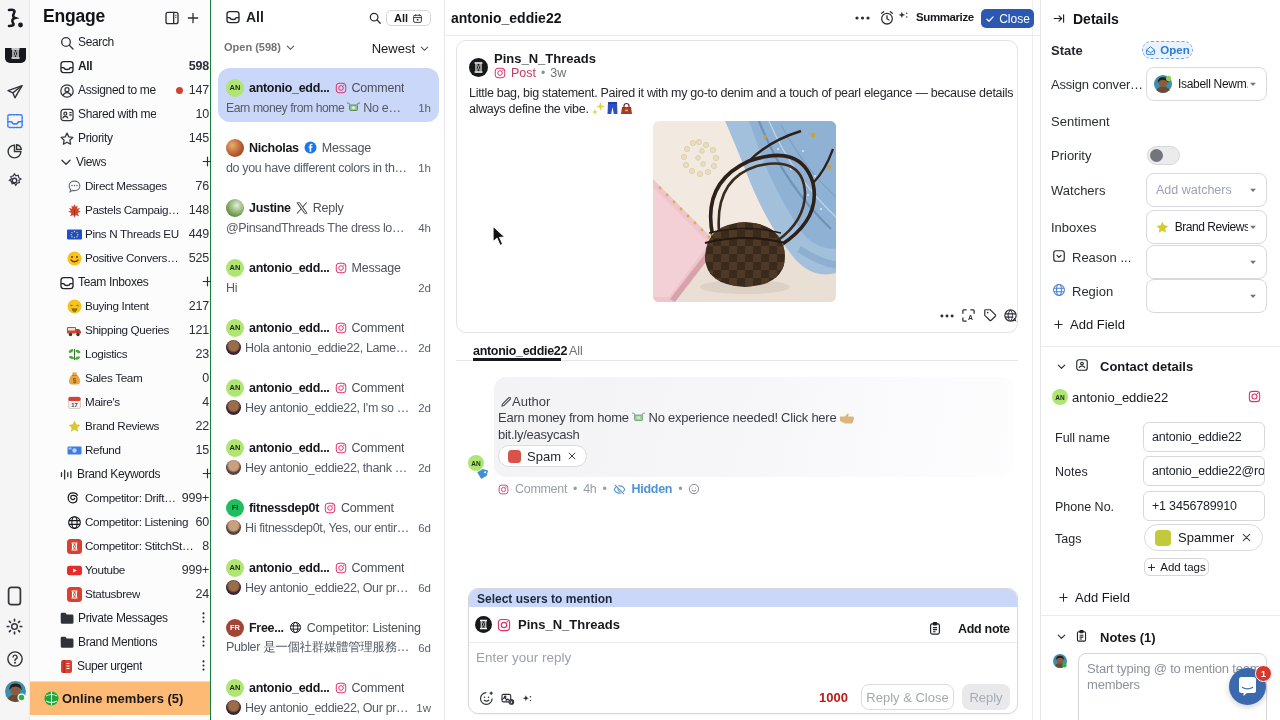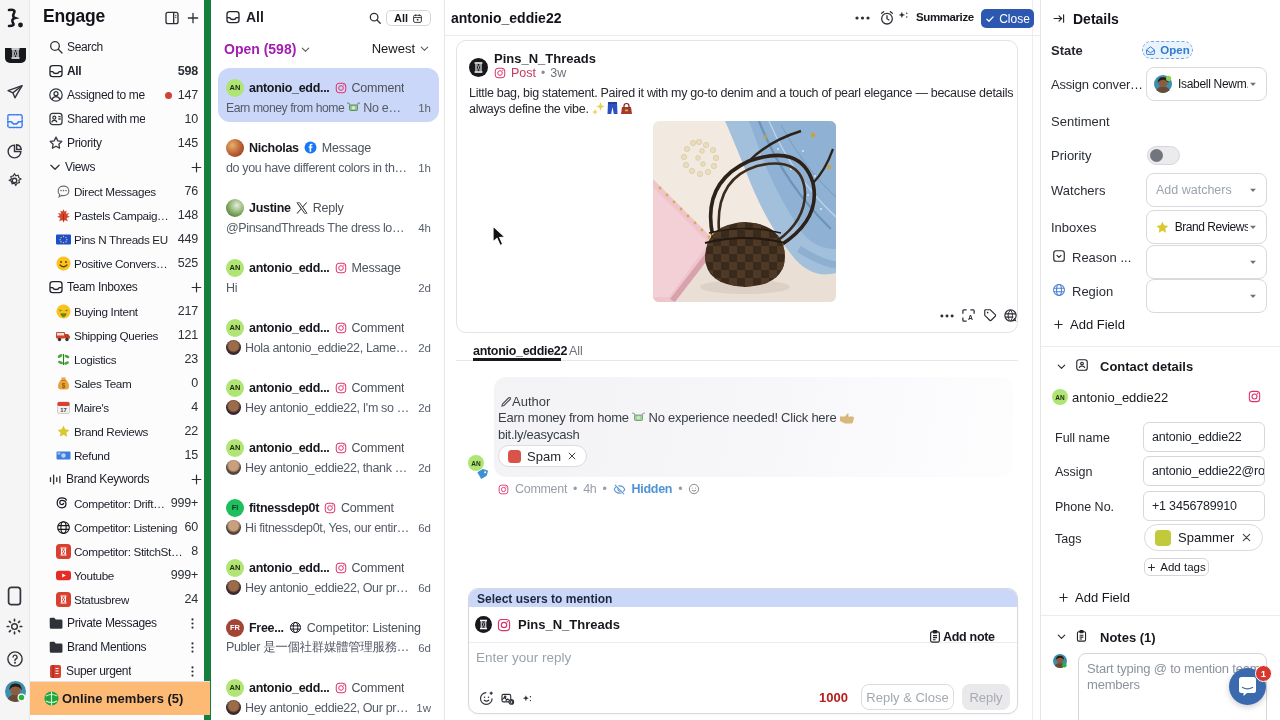--- a/index.html
+++ b/index.html
@@ -3,22 +3,22 @@
 <style>
 *{margin:0;padding:0;box-sizing:border-box}
 html,body{width:1280px;height:720px}
 body{font-family:"Liberation Sans",sans-serif;position:relative;overflow:hidden;background:#fff;color:#1b1f27}
 .a{position:absolute}
 .f{display:flex;align-items:center}
 svg{display:block}
 
 #rail{left:0;top:0;width:30px;height:720px;background:#f5f5f6;border-right:1px solid #e8e8ea}
 
-#side{left:30px;top:0;width:181px;height:720px;background:#fcfcfd;border-right:7px solid #15803d}
-.sr{position:absolute;left:5px;width:180px;height:24px;display:flex;align-items:center;font-size:12px;color:#1b1f27}
+#side{left:30px;top:0;width:181px;height:720px;background:#fcfcfd;border-right:1px solid #15803d}
+.sr{position:absolute;left:16px;width:180px;height:24px;display:flex;align-items:flex-start;font-size:12px;color:#1b1f27}
 .sr .ic{flex:0 0 auto;margin-left:13px;margin-right:3px}
 .sr>span:first-of-type{white-space:nowrap;overflow:hidden;min-width:0;letter-spacing:-.35px;text-overflow:ellipsis}
 .sr.sub .ic{margin-left:21px}
 .sr.sub{font-size:11.7px}
 .cnt{margin-left:auto;margin-right:17px;padding-left:5px;color:#2b2f36;font-size:12.5px;letter-spacing:-.2px;flex:0 0 auto}
 .plus{margin-left:auto;margin-right:12px;color:#3a3f46}
 .kebab{margin-left:auto;margin-right:16px}
 
 #clist{left:211px;top:0;width:234px;height:720px;background:#fff;border-right:1px solid #e6e6e8}
 .ci{position:absolute;left:7px;width:221px}
@@ -427,21 +427,21 @@
     </svg>
   <div class="a f" style="left:175px;top:10px;width:45px;height:16px;border:1px solid #d6d6da;border-radius:5px;justify-content:center;gap:4px">
       <span style="font-size:11px;font-weight:700;color:#16181d">All</span>
       <svg width="11" height="11" viewBox="0 0 24 24" fill="none" stroke="#2c2f35" stroke-width="2">
         <rect x="3.5" y="5" width="17" height="15.5" rx="3"></rect>
         <path d="M8 3v4M16 3v4M3.5 10h17"></path>
         <rect x="10.5" y="13" width="3.5" height="3.5" fill="#2c2f35" stroke="none"></rect>
       </svg>
     </div>
   <div class="a f" style="left:13px;top:41px;gap:4px">
-      <span style="font-size:14px;font-weight:700;color:#a21caf">Open (598)</span>
+      <span style="font-size:11px;font-weight:700;color:#737373">Open (598)</span>
       <svg width="11" height="11" viewBox="0 0 24 24" fill="none" stroke="#555" stroke-width="2.4" stroke-linecap="round">
         <path d="M5 9l7 7 7-7"></path>
       </svg>
     </div>
   <div class="a f" style="right:14px;top:41px;gap:4px">
       <span style="font-size:13px;color:#16181d">Newest</span>
       <svg width="11" height="11" viewBox="0 0 24 24" fill="none" stroke="#555" stroke-width="2.4" stroke-linecap="round">
         <path d="M5 9l7 7 7-7"></path>
       </svg>
     </div>
@@ -907,21 +907,21 @@
           <path d="M2 1.5v7.6M7 1.5v7.6" stroke="#d7d7d7" stroke-width="1.3"></path>
           <path d="M3 1.8l3 7M3 8.8l3-7" stroke="#bbb" stroke-width=".8"></path>
         </g>
       </svg>
     <svg class="a" style="left:28px;top:29px" width="14" height="14" viewBox="0 0 24 24" fill="none" stroke="#d6356a" stroke-width="2">
         <rect x="2.5" y="2.5" width="19" height="19" rx="5.5"></rect>
         <circle cx="12" cy="12" r="4.6"></circle>
         <circle cx="17.6" cy="6.4" r="1.3" fill="#d6356a" stroke="none"></circle>
       </svg>
     <div class="a" style="left:49px;top:28px;font-size:13px;font-weight:700;color:#16181d">Pins_N_Threads</div>
-    <div class="a f" style="left:459px;top:40px;gap:1px">
+    <div class="a f" style="left:459px;top:32px;gap:16px">
         <svg width="14" height="15" viewBox="0 0 24 24" fill="none" stroke="#1f2227" stroke-width="2">
           <rect x="4.5" y="4" width="15" height="17.5" rx="2.5"></rect>
           <rect x="9" y="2" width="6" height="4" rx="1.2" fill="#1f2227"></rect>
           <path d="M8.5 10.5h7M8.5 14h7M8.5 17.5h4.5"></path>
         </svg>
         <span style="font-size:12.5px;font-weight:700;letter-spacing:-.3px;color:#16181d">Add note</span>
       </div>
     <div class="a" style="left:7px;top:61px;font-size:13.5px;color:#9aa2ad">Enter your reply</div>
     <svg class="a" style="left:10px;top:102px" width="15" height="15" viewBox="0 0 24 24" fill="none" stroke="#2c2f35" stroke-width="1.9">
         <path d="M21 12a9.3 9.3 0 1 1-9.3-9.3"></path>
@@ -1069,21 +1069,21 @@
   <div class="a" style="left:11px;top:389px;width:16px;height:16px;border-radius:50%;background:#aee573;display:flex;align-items:center;justify-content:center;font-size:6.5px;font-weight:700;color:#263014">AN</div>
   <div class="a" style="left:31px;top:390px;font-size:13px;color:#16181d">antonio_eddie22</div>
   <svg class="a" style="left:207px;top:390px" width="13" height="13" viewBox="0 0 24 24" fill="none" stroke="#e0336b" stroke-width="2">
       <rect x="2.5" y="2.5" width="19" height="19" rx="5.5"></rect>
       <circle cx="12" cy="12" r="4.6"></circle>
       <circle cx="17.6" cy="6.4" r="1.3" fill="#e0336b" stroke="none"></circle>
     </svg>
 
   <div class="a" style="left:14px;top:431px;font-size:12.5px;color:#26282e">Full name</div>
   <div class="inp" style="top:422px">antonio_eddie22</div>
-  <div class="a" style="left:14px;top:465px;font-size:12.5px;color:#26282e">Assign</div>
+  <div class="a" style="left:14px;top:465px;font-size:12.5px;color:#26282e">Notes</div>
   <div class="inp" style="top:456px">antonio_eddie22@roc</div>
   <div class="a" style="left:14px;top:500px;font-size:12.5px;color:#26282e">Phone No.</div>
   <div class="inp" style="top:491px">+1 3456789910</div>
 
   <div class="a" style="left:14px;top:532px;font-size:12.5px;color:#26282e">Tags</div>
   <div class="a f" style="left:103px;top:524px;height:27px;border:1px solid #d9d9de;border-radius:14px;background:#fff;padding:0 10px;gap:7px">
       <span style="width:16px;height:16px;border-radius:4px;background:#c2ca3c;display:inline-block"></span>
       <span style="font-size:13px;color:#16181d">Spammer</span>
       <svg width="11" height="11" viewBox="0 0 24 24" stroke="#3c4047" stroke-width="2.4" stroke-linecap="round">
         <path d="M5 5l14 14M19 5L5 19"></path>

